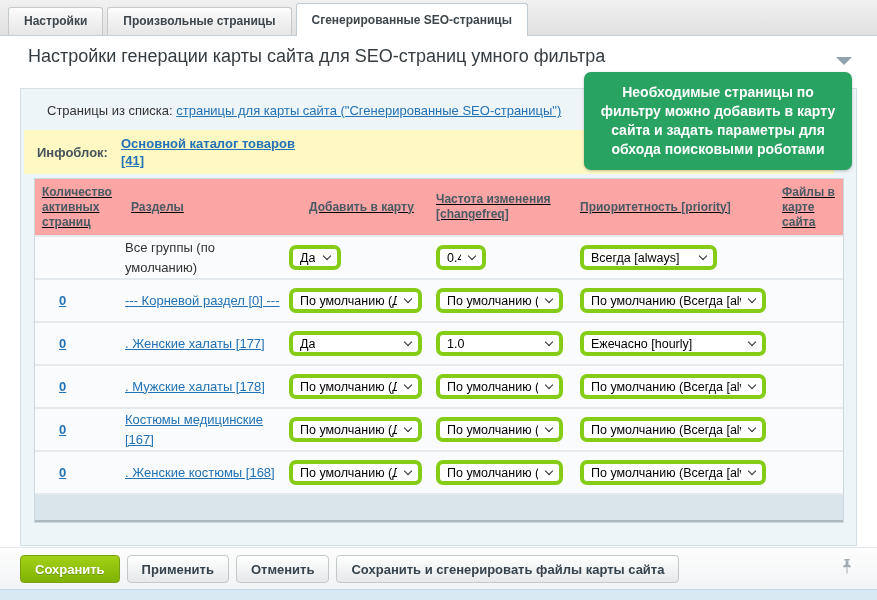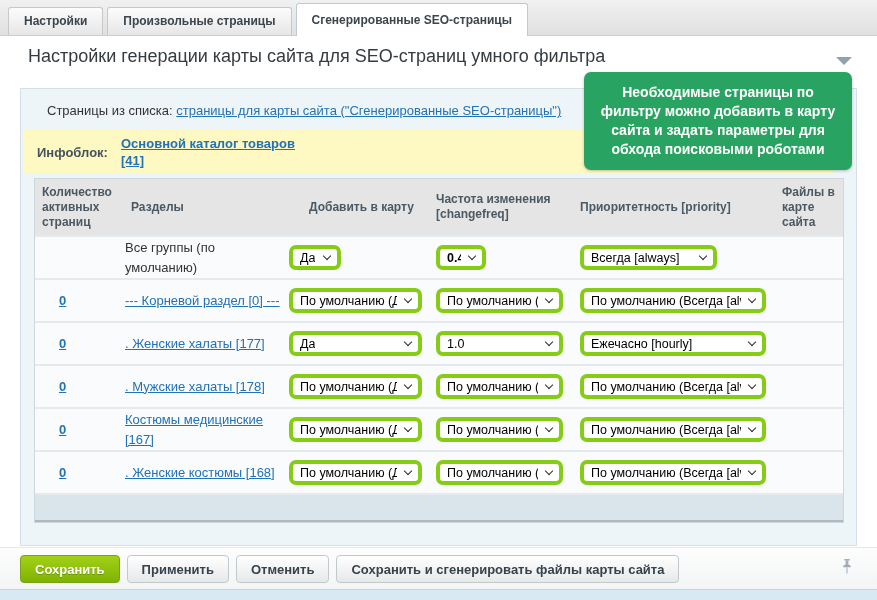--- a/index.html
+++ b/index.html
@@ -38,21 +38,21 @@
   a.blue-link.bold { font-weight:bold; }
 
   .infoblock-row { position:absolute; left:3px; top:41px; width:810px; height:44px;
     background:#fef9c3; display:flex; align-items:center; padding-left:13px; }
   .infoblock-label { font-size:13px; font-weight:bold; color:#46535c; width:84px; flex:none; }
   .infoblock-link { font-size:13px; line-height:17px; width:200px; display:inline-block; }
 
   
   .table { position:absolute; left:13px; top:89px; width:810px; border:1px solid #ccd8de; background:#f8fafb; }
   .thead { display:grid; grid-template-columns:87px 160px 147px 144px 204px auto;
-    background:#e5e5e5; height:56px; }
+    background:#fca5a5; height:56px;text-decoration:underline; }
   .th { font-size:12px; font-weight:bold; color:#4a5963; line-height:15px; display:flex; align-items:center; }
   .th.c0 { padding-left:7px; } .th.c1 { padding-left:9px; } .th.c2 { padding-left:27px; }
   .th.c3 { padding-left:7px; } .th.c4 { padding-left:7px; } .th.c5 { padding:0 4px 0 5px; }
   .tbody .row { display:grid; grid-template-columns:87px 160px 147px 144px 204px auto;
     height:43px; background:#f9fbfc; border-top:2px solid #e4eaee; align-items:center; }
   .td { font-size:13px; color:#333; overflow:hidden; }
   .td.c0 { padding-left:24px; } .td.c1 { padding-left:3px; line-height:20px; }
   .td.c2, .td.c3, .td.c4 { padding-left:7px; }
   .tfoot { height:29px; background:#d9e5eb; border-top:2px solid #e4eaee; border-bottom:2px solid #aeb9c0; }
 
@@ -130,21 +130,21 @@
         <div class="row">
           <div class="td c0"></div>
           <div class="td c1"><span>Все группы (по умолчанию)</span></div>
           <div class="td c2">
             <div class="select" style="width: 52px;">
               <span class="sel-val">Да</span>
               <span class="caret"></span>
             </div>
           </div>
           <div class="td c3">
-            <div class="select" style="width: 50px; font-weight: bold;">
+            <div class="select" style="width: 50px;">
               <span class="sel-val">0.4</span>
               <span class="caret"></span>
             </div>
           </div>
           <div class="td c4">
             <div class="select" style="width: 137px; text-align: right;">
               <span class="sel-val">Всегда [always]</span>
               <span class="caret"></span>
             </div>
           </div>

